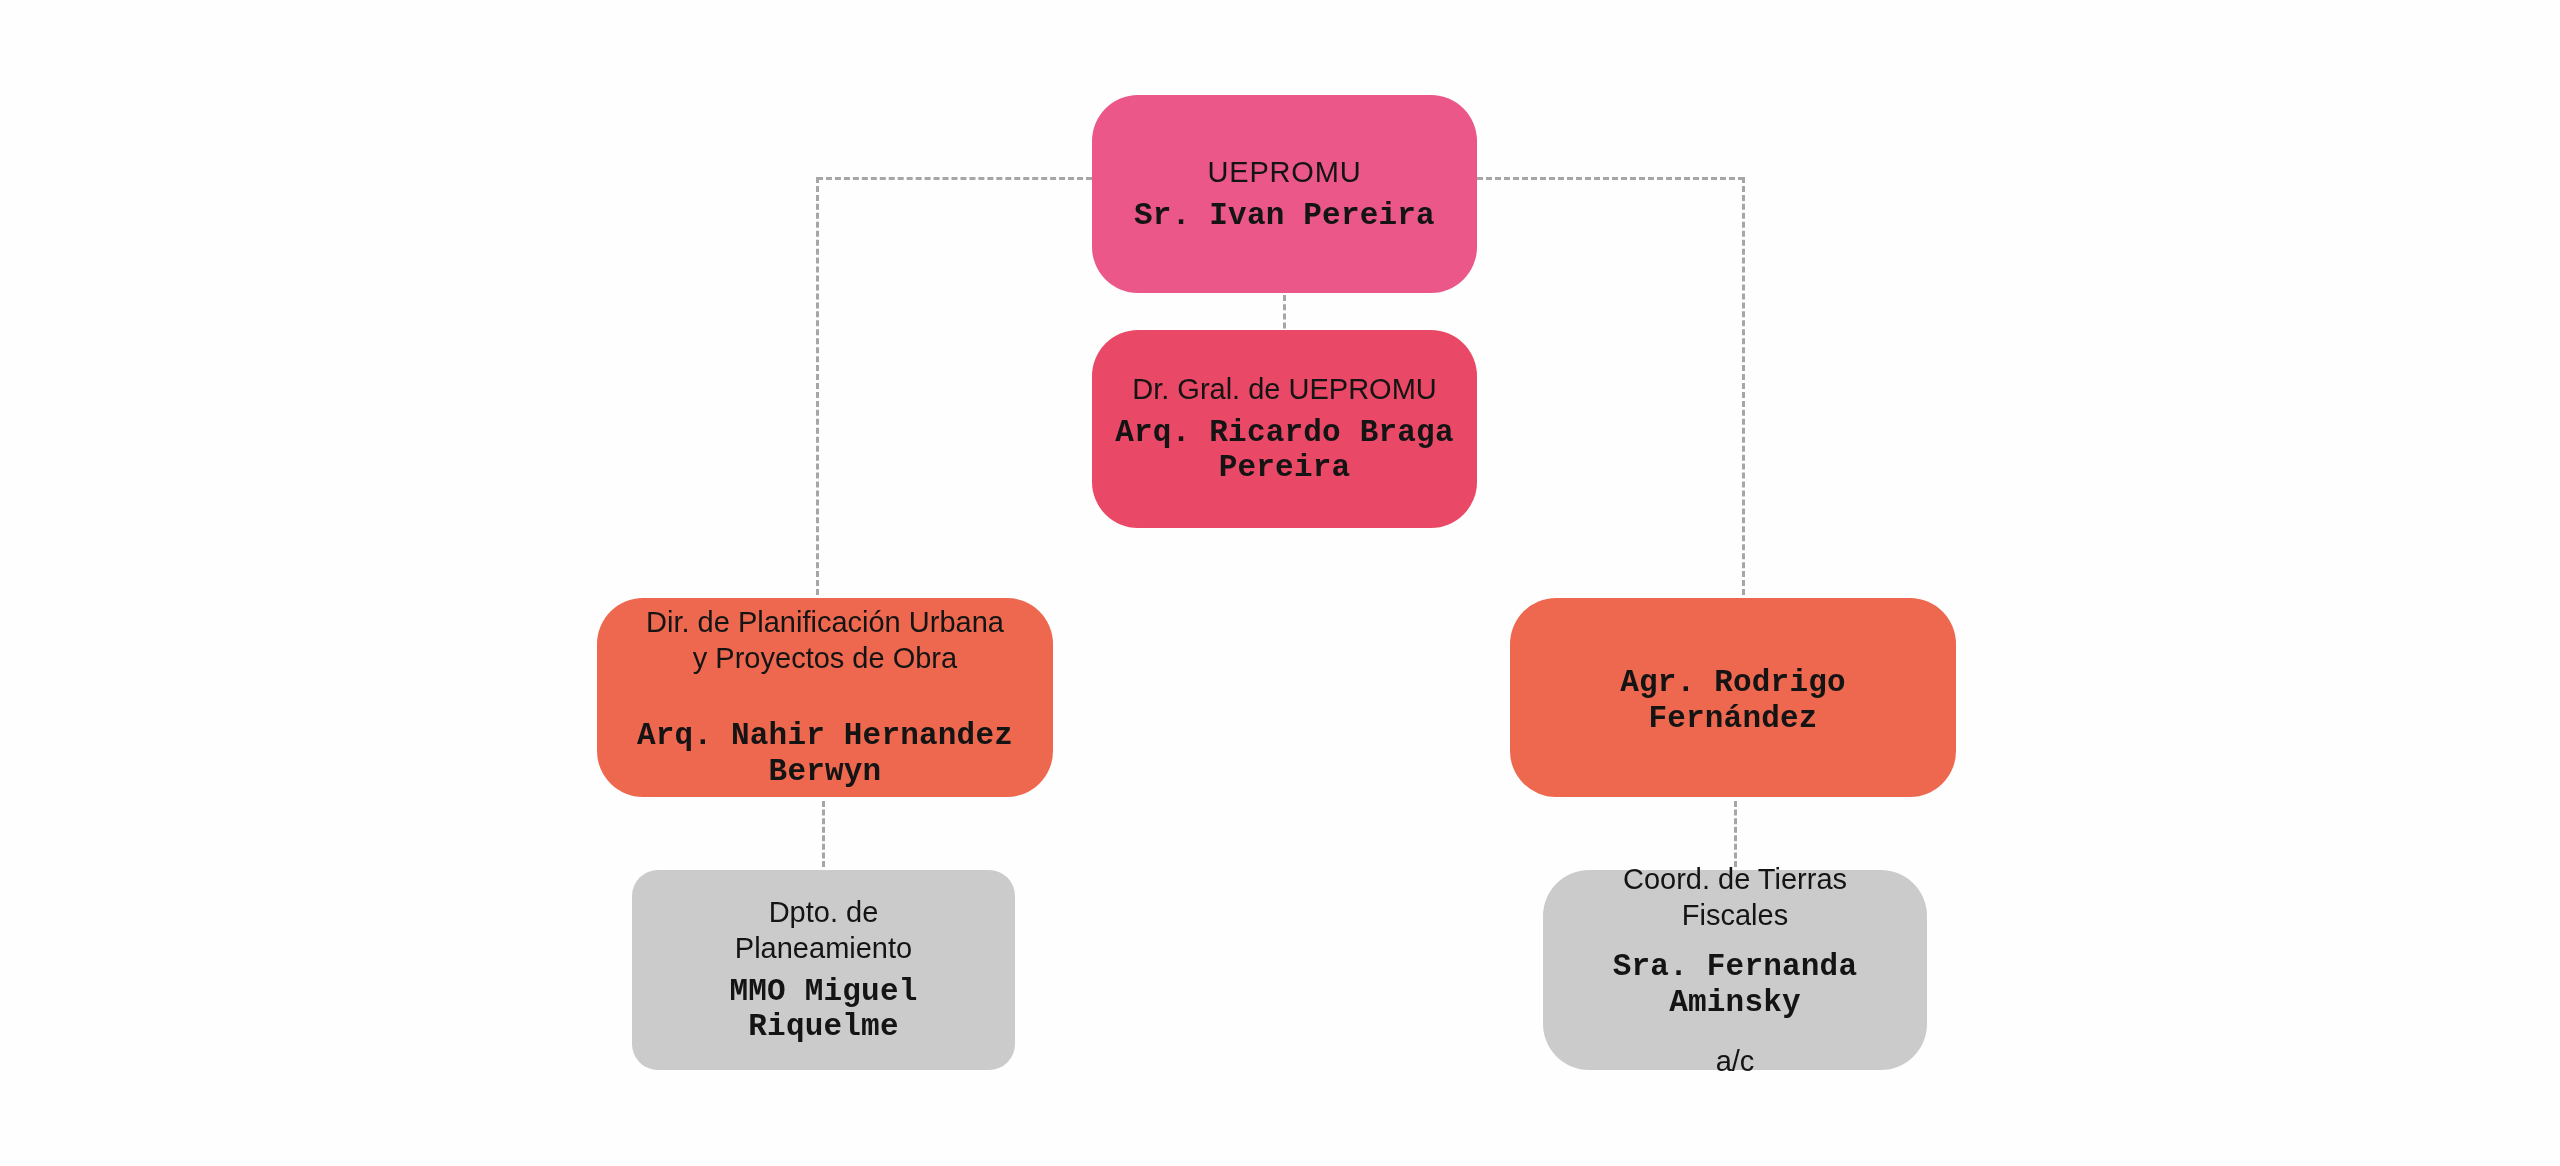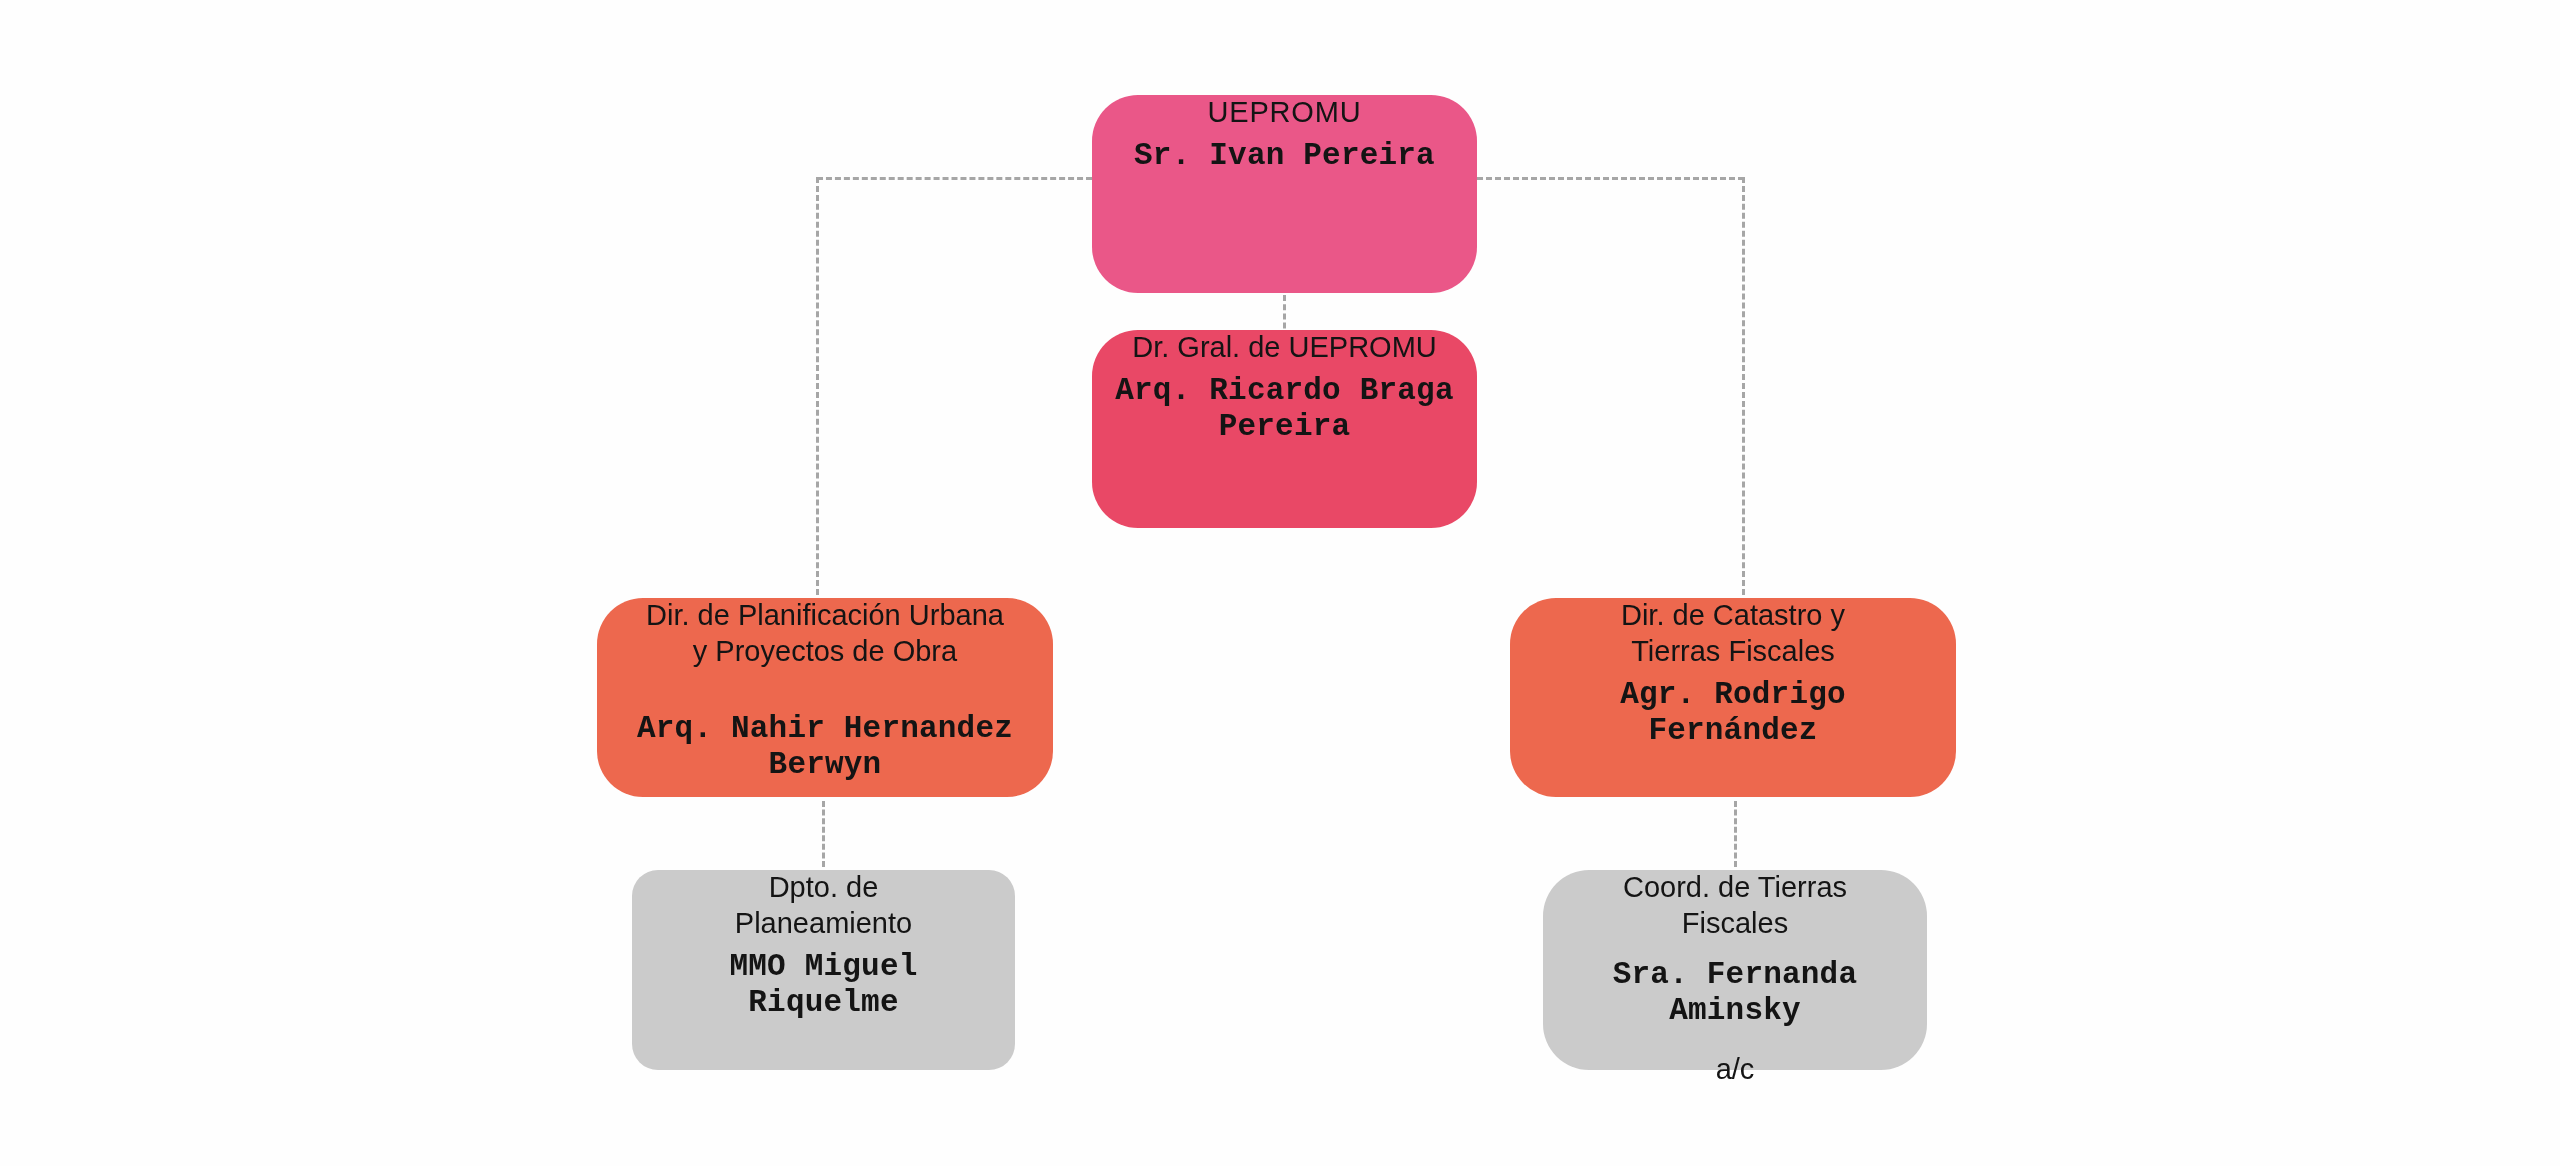--- a/index.html
+++ b/index.html
@@ -15,20 +15,21 @@
     width: 2560px;
     height: 1166px;
   }
   
   .node {
     position: absolute;
     border-radius: 46px;
     display: flex;
     flex-direction: column;
     align-items: center;
+    justify-content: center;
     text-align: center;
     color: #141414;
     padding: 0 18px;
   }
   .dept {
     font-size: 29px;
     font-weight: 400;
     line-height: 1.24;
     white-space: pre-line;
   }
@@ -98,22 +99,20 @@
   </div>
 
   <div class="node" id="node-branch-left" style="background: rgb(237, 104, 78); color: rgb(20, 20, 20);">
     <div class="dept">Dir. de Planificación Urbana
 y Proyectos de Obra</div>
     <div class="person">Arq. Nahir Hernandez
 Berwyn</div>
   </div>
 
   <div class="node" id="node-branch-right" style="background: rgb(237, 104, 78); color: rgb(20, 20, 20);">
-    <div class="dept">Dir. de Catastro y
-Tierras Fiscales</div>
     <div class="person">Agr. Rodrigo Fernández</div>
   </div>
 
   <div class="node" id="node-sub-left" style="background: rgb(203, 203, 203); color: rgb(20, 20, 20); border-radius: 26px;">
     <div class="dept">Dpto. de
 Planeamiento</div>
     <div class="person">MMO Miguel
 Riquelme</div>
   </div>
 

